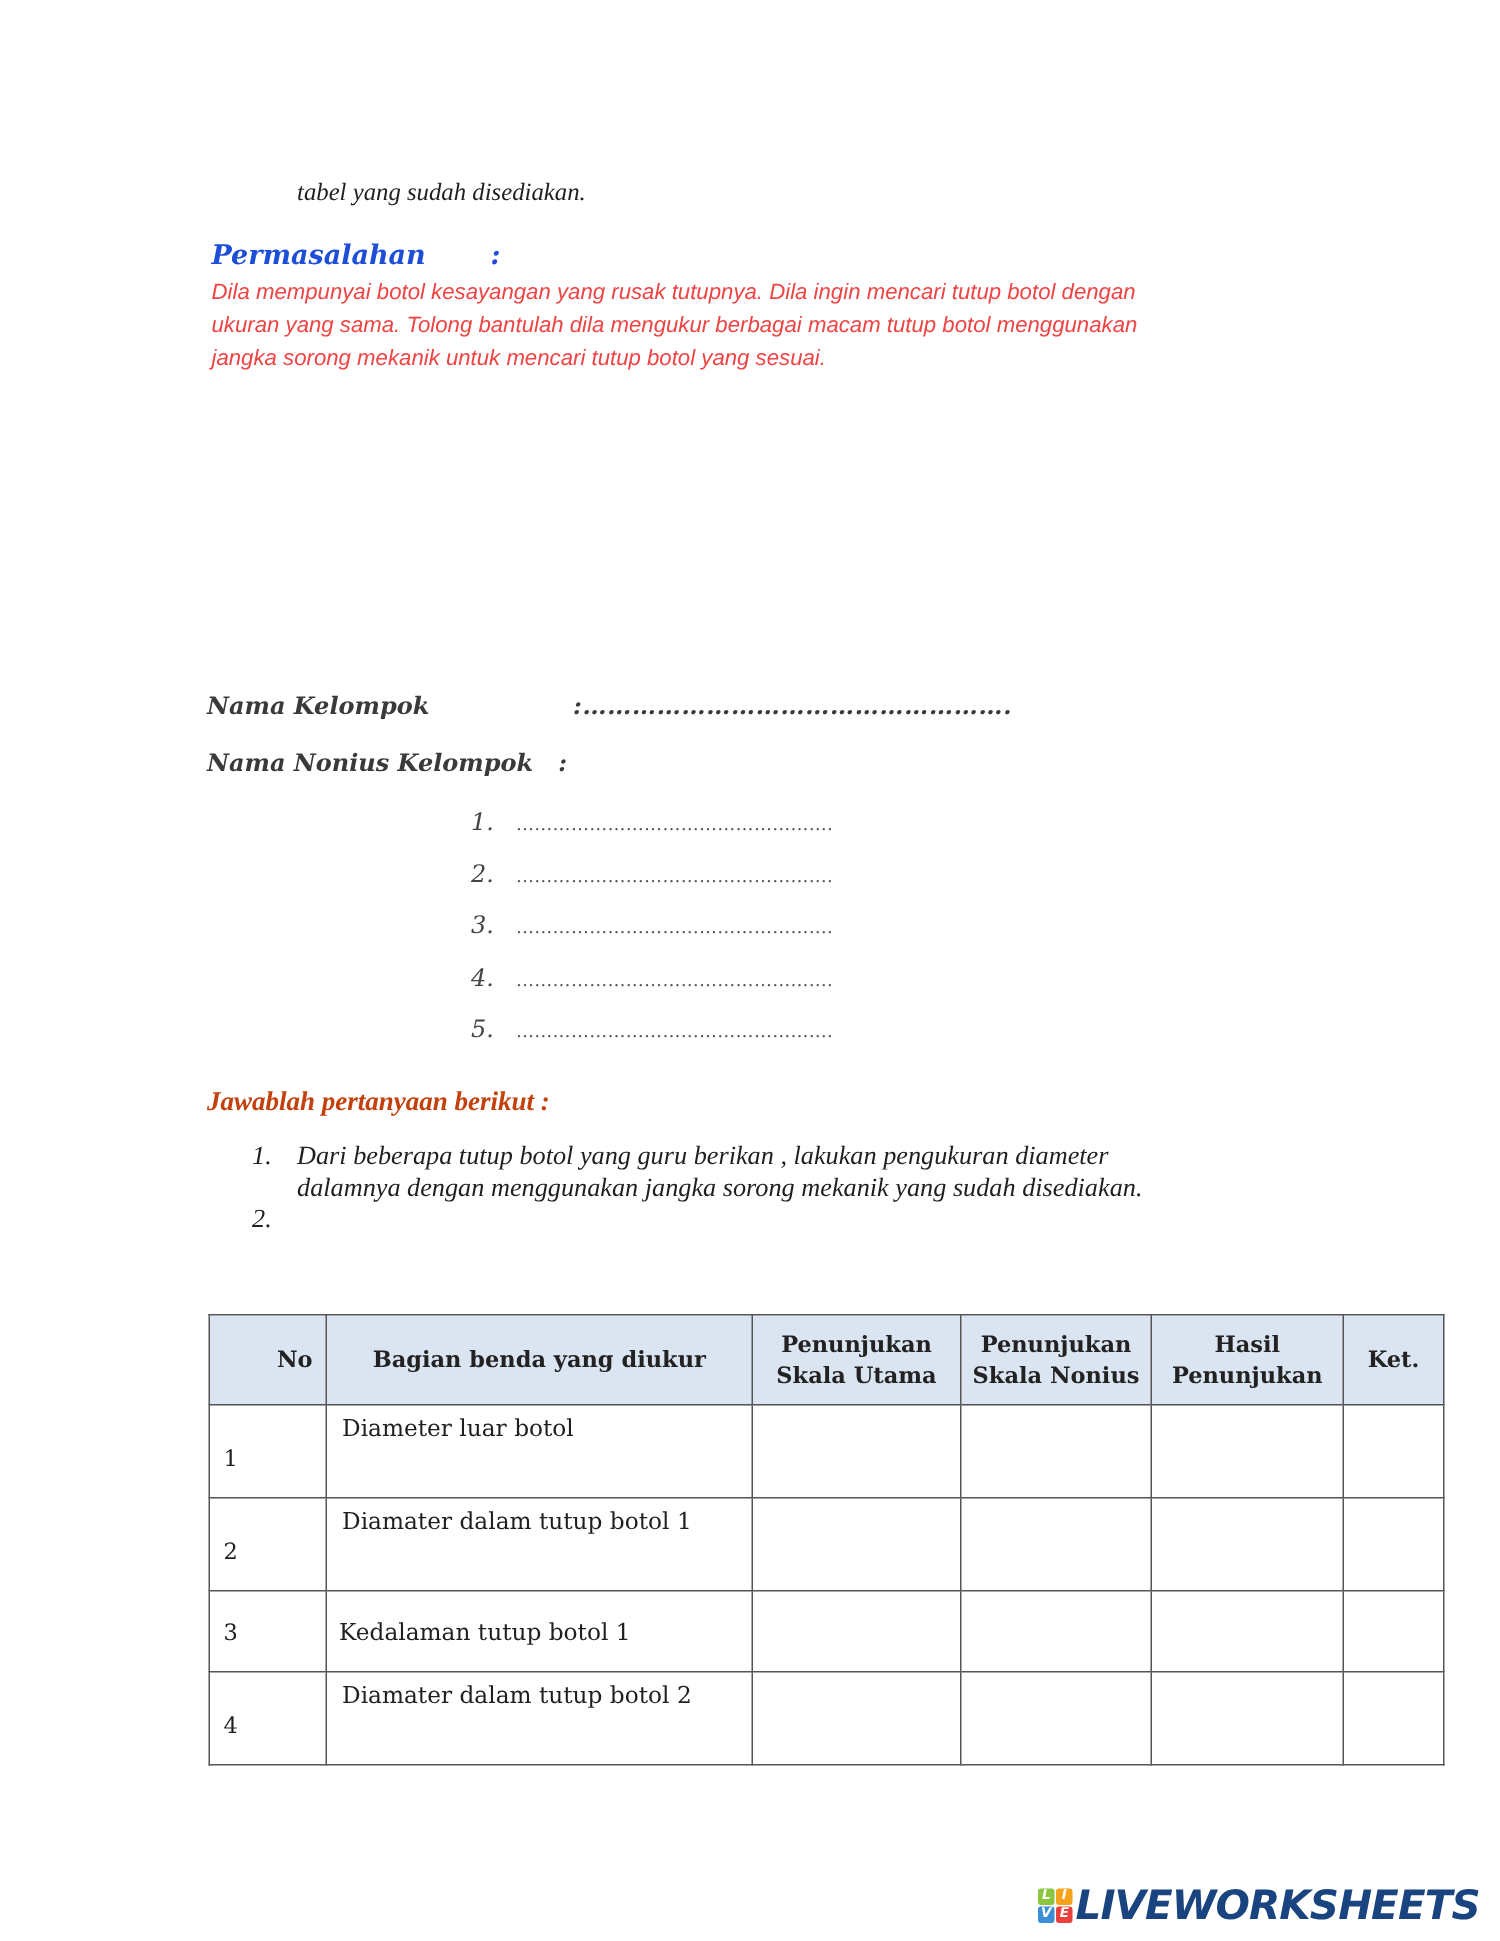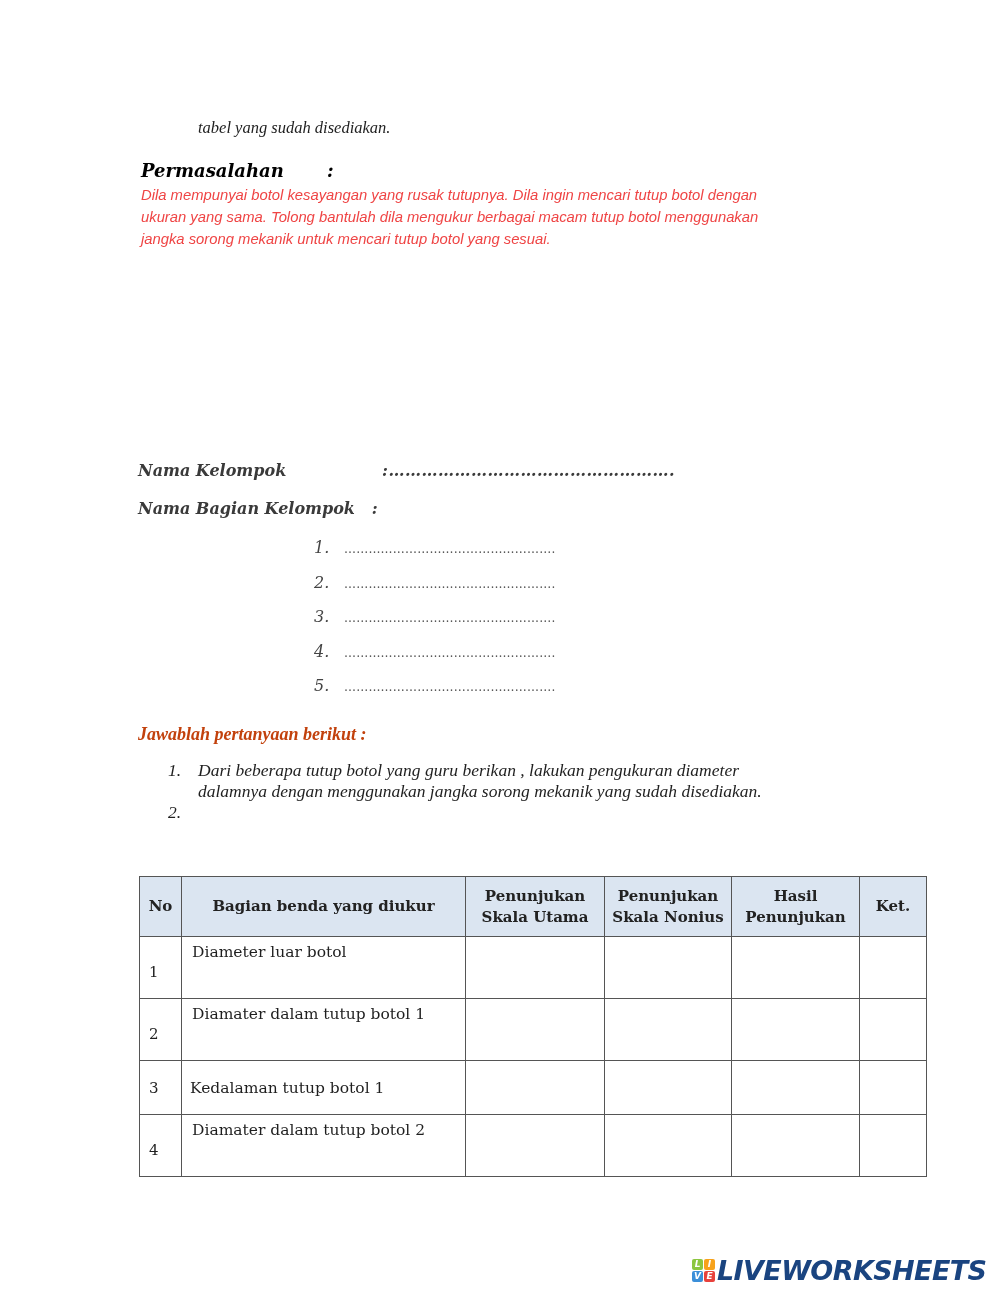--- a/index.html
+++ b/index.html
@@ -2,21 +2,21 @@
 <html><head>
   <meta charset="utf-8">
   <style>
     html, body { margin: 0; padding: 0; }
     body {
       width: 1000px; height: 1294px; position: relative; background: #ffffff;
       font-family: "DejaVu Serif", serif; color: #262626; overflow: hidden;
     }
     .abs { position: absolute; font-style: italic; }
     .intro-line { left: 198px; top: 118px; font-size: 16.5px; color: #1f1f1f; font-family: "Liberation Serif", serif; }
-    .section-title { left: 141px; top: 160px; font-size: 18px; font-weight: bold; color: #000000; font-family: "DejaVu Serif", serif; }
+    .section-title { left: 141px; top: 160px; font-size: 18px; font-weight: bold; color: #1d4ed8; font-family: "DejaVu Serif", serif; }
     .section-title .colon { position: absolute; left: 186px; top: 0; }
     .problem { left: 141px; top: 184px; width: 660px; font-family: "Liberation Sans", sans-serif; font-size: 14.8px; line-height: 22px; color: #ef4444; }
 
     .label { font-family: "DejaVu Serif", serif; font-weight: bold; font-size: 16px; color: #3a3a3a; }
     .group-name { left: 138px; top: 461px; }
     .group-name-colon { left: 382px; top: 461px; font-family: "DejaVu Serif", serif; font-weight: bold; font-size: 16px; color: #3a3a3a; letter-spacing: 0.5px; }
     .members-label { left: 138px; top: 499px; }
 
     .member { left: 314px; font-family: "DejaVu Serif", serif; font-style: italic; font-size: 16px; color: #444; }
     .member .num { display: inline-block; width: 30px; }
@@ -52,21 +52,21 @@
 <div class="abs intro-line">tabel yang sudah disediakan.</div>
 
 <div class="abs section-title">
   <span>Permasalahan</span>
   <span class="colon">:</span>
 </div>
 <div class="abs problem">Dila mempunyai botol kesayangan yang rusak tutupnya. Dila ingin mencari tutup botol dengan ukuran yang sama. Tolong bantulah dila mengukur berbagai macam tutup botol menggunakan jangka sorong mekanik untuk mencari tutup botol yang sesuai.</div>
 
 <div class="abs label group-name">Nama Kelompok</div>
 <div class="abs group-name-colon">:…………………………………………….</div>
-<div class="abs label members-label" style="white-space:pre;">Nama Bagian Kelompok   :</div>
+<div class="abs label members-label" style="white-space:pre;">Nama Nonius Kelompok   :</div>
 
 <div class="abs member" style="top:538px;">
   <span class="num">1.</span><span class="dots">…………………………………………….</span>
 </div>
 <div class="abs member" style="top:573px;">
   <span class="num">2.</span><span class="dots">…………………………………………….</span>
 </div>
 <div class="abs member" style="top:607px;">
   <span class="num">3.</span><span class="dots">…………………………………………….</span>
 </div>
@@ -84,21 +84,21 @@
     <span>Dari beberapa tutup botol yang guru berikan , lakukan pengukuran diameter dalamnya dengan menggunakan jangka sorong mekanik yang sudah disediakan.</span>
   </div>
   <div class="q">
     <span class="qn">2.</span>
   </div>
 </div>
 
 <table class="measure">
   <thead>
     <tr>
-      <th style="width:41px;">No</th>
+      <th style="width:41px;padding-left:36px;">No</th>
       <th style="width:283px;">Bagian benda yang diukur</th>
       <th style="width:138px;">Penunjukan Skala  Utama</th>
       <th style="width:126px;">Penunjukan Skala Nonius</th>
       <th style="width:127px;">Hasil Penunjukan</th>
       <th style="width:66px;">Ket.</th>
     </tr>
   </thead>
   <tbody>
     <tr>
       <td class="no-cell">1</td>

